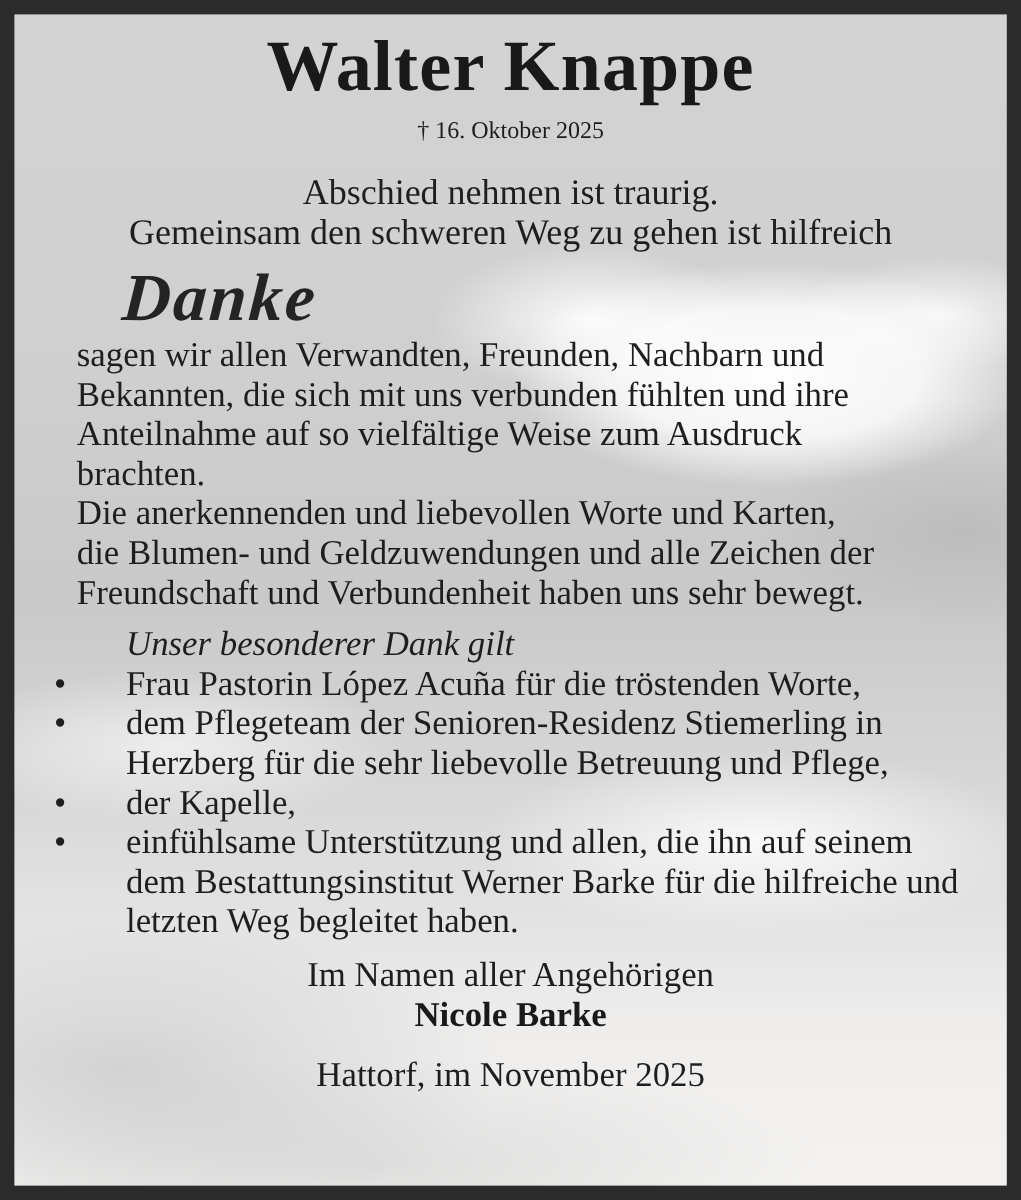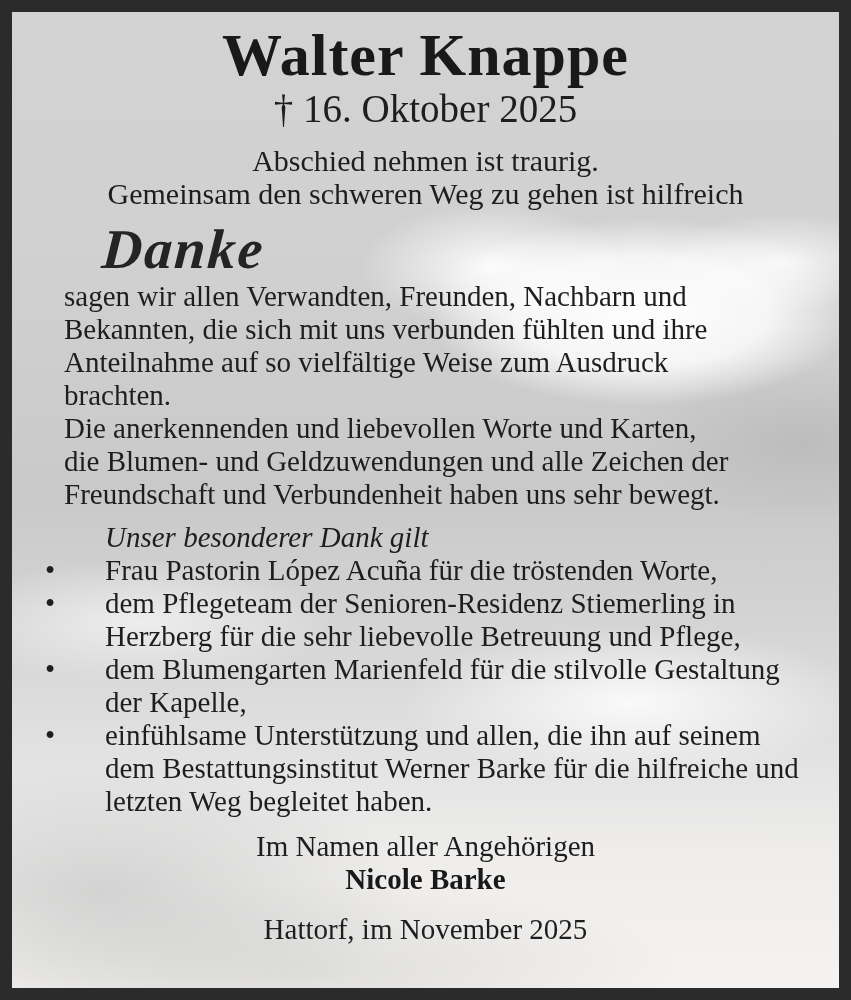--- a/index.html
+++ b/index.html
@@ -35,21 +35,21 @@
     text-align:center;
     font-size:60px;
     font-weight:bold;
     line-height:62px;
     letter-spacing:1px;
     color:#191919;
   }
   .date-line{
     margin-top:6px;
     text-align:center;
-    font-size:39px;
+    font-size:20px;
     line-height:34px;
   }
   .verse{
     margin-top:18px;
     text-align:center;
     font-size:30px;
     line-height:33px;
   }
   .danke{
     margin:8px 0 0 88px;
@@ -148,21 +148,20 @@
         <span class="bullet">•</span>
         <div>Frau Pastorin López Acuña für die tröstenden Worte,</div>
       </li>
       <li>
         <span class="bullet">•</span>
         <div>dem Pflegeteam der Senioren-Residenz Stiemerling in</div>
         <div>Herzberg für die sehr liebevolle Betreuung und Pflege,</div>
       </li>
       <li>
         <span class="bullet">•</span>
-        <div>dem Blumengarten Marienfeld für die stilvolle Gestaltung</div>
         <div>der Kapelle,</div>
       </li>
       <li>
         <span class="bullet">•</span>
         <div>einfühlsame Unterstützung und allen, die ihn auf seinem</div>
         <div>dem Bestattungsinstitut Werner Barke für die hilfreiche und</div>
         <div>letzten Weg begleitet haben.</div>
       </li>
     </ul>
 

